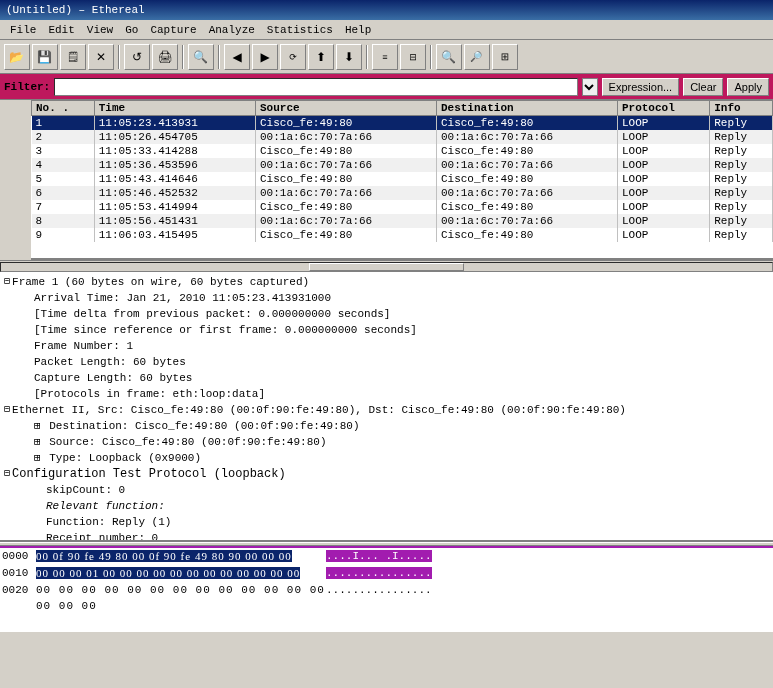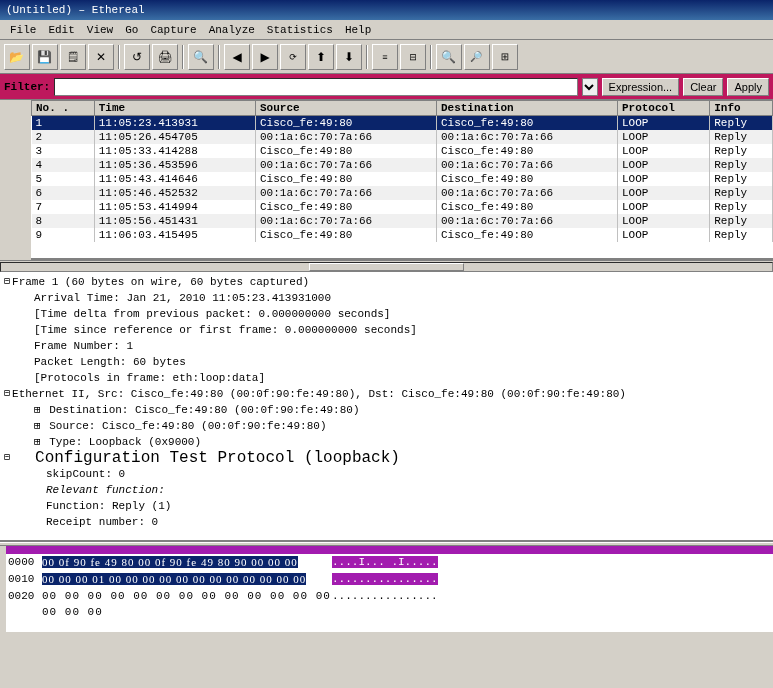--- a/index.html
+++ b/index.html
@@ -177,22 +177,21 @@
     .tree-children {
       padding-left: 14px;
     }
     
     #hex-section {
       background: white;
       height: 86px;
       font-size: 11px;
       font-family: 'Courier New', monospace;
       overflow: hidden;
-      border-top: 8px solid #a21caf;
-      margin-left: 6px;
+      border-top: 2px solid #a21caf;
     }
     .hex-row {
       display: flex;
       line-height: 16px;
       padding: 0 2px;
     }
     .hex-offset {
       color: black;
       width: 34px;
       flex-shrink: 0;
@@ -377,36 +376,37 @@
   <div class="tree-item">
     <span class="tree-toggle">⊟</span>
     <span style="font-size:11px;">Frame 1 (60 bytes on wire, 60 bytes captured)</span>
   </div>
   <div class="tree-children" id="frame-children">
   <div style="padding-left: 16px; line-height: 16px;">Arrival Time: Jan 21, 2010 11:05:23.413931000</div>
       <div style="padding-left: 16px; line-height: 16px;">[Time delta from previous packet: 0.000000000 seconds]</div>
       <div style="padding-left: 16px; line-height: 16px;">[Time since reference or first frame: 0.000000000 seconds]</div>
       <div style="padding-left: 16px; line-height: 16px;">Frame Number: 1</div>
       <div style="padding-left: 16px; line-height: 16px;">Packet Length: 60 bytes</div>
+      <div style="padding-left: 16px; line-height: 16px;">Capture Length: 60 bytes</div>
       <div style="padding-left: 16px; line-height: 16px;">[Protocols in frame: eth:loop:data]</div>
     </div>
 
   <div class="tree-item">
     <span class="tree-toggle">⊟</span>
     <span style="font-size:11px;">Ethernet II, Src: Cisco_fe:49:80 (00:0f:90:fe:49:80), Dst: Cisco_fe:49:80 (00:0f:90:fe:49:80)</span>
   </div>
   <div class="tree-children" id="ethernet-children">
   <div style="padding-left: 16px; line-height: 16px;"><span style="margin-right: 2px;">⊞ </span>Destination: Cisco_fe:49:80 (00:0f:90:fe:49:80)</div>
       <div style="padding-left: 16px; line-height: 16px;"><span style="margin-right: 2px;">⊞ </span>Source: Cisco_fe:49:80 (00:0f:90:fe:49:80)</div>
       <div style="padding-left: 16px; line-height: 16px;"><span style="margin-right: 2px;">⊞ </span>Type: Loopback (0x9000)</div>
     </div>
 
   <div class="tree-item">
     <span class="tree-toggle">⊟</span>
-    <span style="font-size:16px;margin-left:23px;">Configuration Test Protocol (loopback)</span>
+    <span style="font-size:12px;">Configuration Test Protocol (loopback)</span>
   </div>
   <div class="tree-children" id="config-children">
   <div style="padding-left: 28px; line-height: 16px;">skipCount: 0</div>
       <div style="padding-left: 28px; line-height: 16px; font-style: italic;">Relevant function:</div>
       <div style="padding-left: 28px; line-height: 16px;">Function: Reply (1)</div>
       <div style="padding-left: 28px; line-height: 16px;">Receipt number: 0</div>
     </div>
 
 </div>
 

